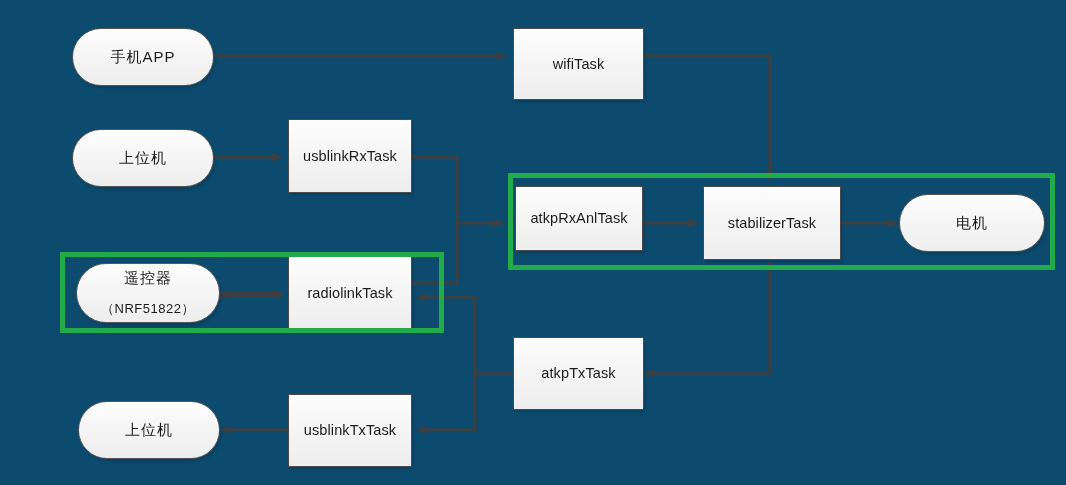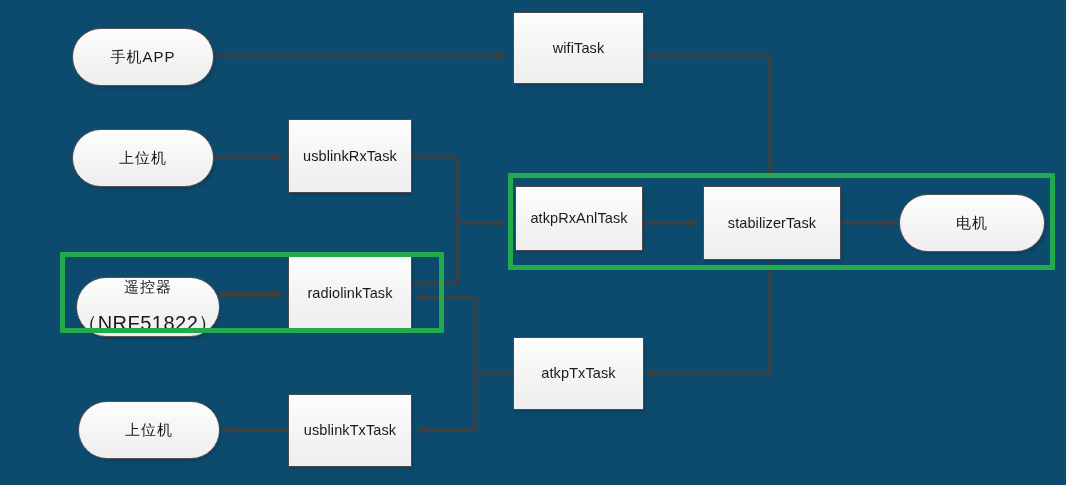--- a/index.html
+++ b/index.html
@@ -39,21 +39,21 @@
   .node.rect{ border-radius:0; }
   .node.stadium{ border-radius:999px; border-color:#555; }
 
   .label{
     display:block;
     white-space:pre-line;
     pointer-events:none;
   }
   .lbl-en{ font-size:14.5px; letter-spacing:.1px; }
   .lbl-cn{ font-size:15px; letter-spacing:1px; }
-  .lbl-cn-2{ font-size:20px; letter-spacing:.5px; }
+  .lbl-cn-2{ font-size:13px; letter-spacing:.5px; }
 
   
   .group-frame{
     position:absolute;
     box-sizing:border-box;
     border:5px solid #22ab4b;
     background:transparent;
     border-radius:1px;
   }
   .frame-over{ z-index:5; }
@@ -104,21 +104,21 @@
   </svg>
 
   <div class="group-frame frame-over" style="left:508px; top:173px; width:547px; height:97px;"></div>
 
   <div class="group-frame frame-over" style="left:60px; top:252px; width:384px; height:81px;"></div>
 
   <div class="node stadium z-node" style="left:72px; top:28px; width:142px; height:58px;">
     <span class="label lbl-cn">手机APP</span>
   </div>
 
-  <div class="node rect z-node" style="left:513px; top:12px; width:131px; height:72px;">
+  <div class="node rect z-node" style="left:513px; top:28px; width:131px; height:72px;">
     <span class="label lbl-en">wifiTask</span>
   </div>
 
   <div class="node stadium z-node" style="left:72px; top:129px; width:142px; height:58px;">
     <span class="label lbl-cn">上位机</span>
   </div>
 
   <div class="node rect z-node" style="left:288px; top:119px; width:124px; height:74px;text-align:right;">
     <span class="label lbl-en">usblinkRxTask</span>
   </div>
@@ -128,21 +128,21 @@
   </div>
 
   <div class="node rect z-node" style="left:703px; top:186px; width:138px; height:74px;">
     <span class="label lbl-en">stabilizerTask</span>
   </div>
 
   <div class="node stadium z-node" style="left:899px; top:194px; width:146px; height:58px;justify-content:center;">
     <span class="label lbl-cn">电机</span>
   </div>
 
-  <div class="node stadium z-node" style="left:76px; top:277px; width:144px; height:60px; flex-direction:column; gap:14px;">
+  <div class="node stadium z-node" style="left:76px; top:263px; width:144px; height:60px; flex-direction:column; gap:14px;">
     <span class="label lbl-cn">遥控器</span>
     <span class="label lbl-cn-2">（NRF51822）</span>
   </div>
 
   <div class="node rect z-node" style="left:288px; top:256px; width:124px; height:74px;">
     <span class="label lbl-en">radiolinkTask</span>
   </div>
 
   <div class="node rect z-node" style="left:513px; top:337px; width:131px; height:73px;">
     <span class="label lbl-en">atkpTxTask</span>

